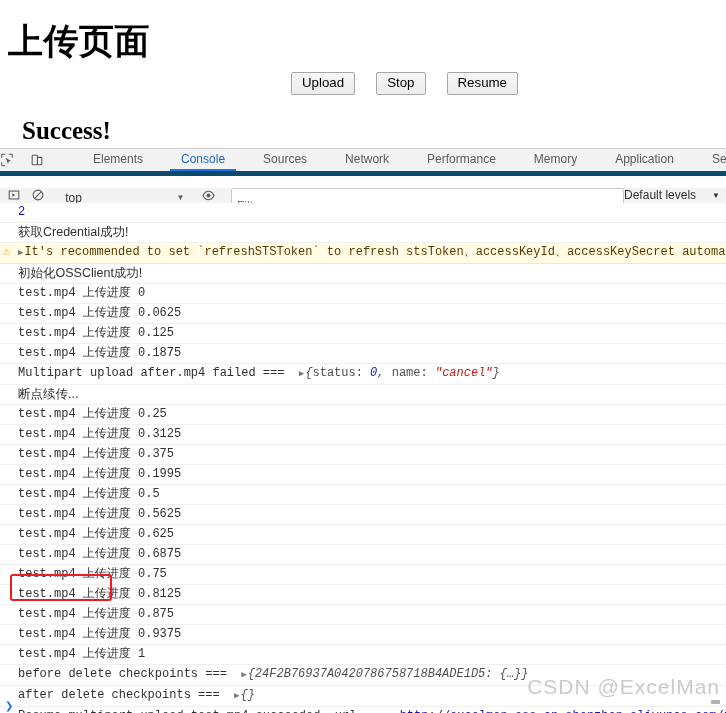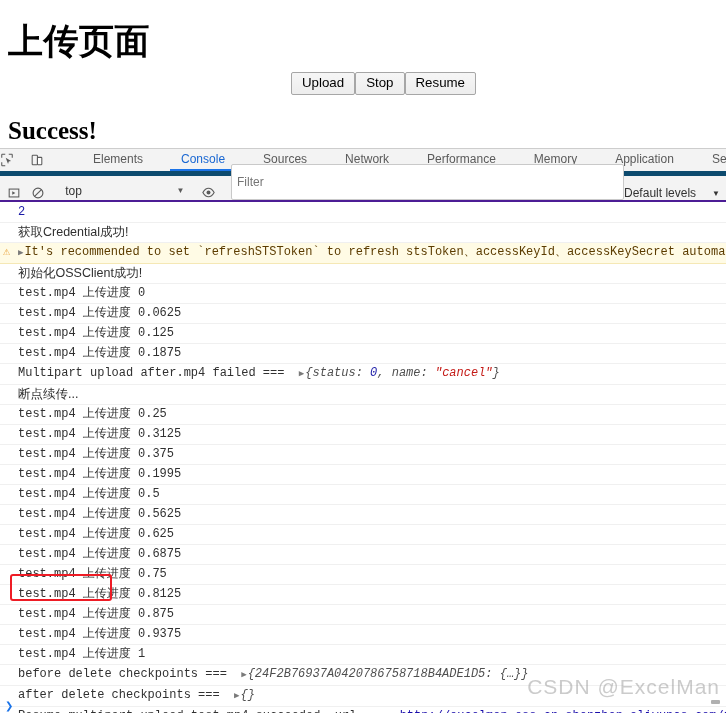--- a/index.html
+++ b/index.html
@@ -54,37 +54,37 @@
     font-size: 13.3px;
     color: #000;
     margin-left: 6px;
     font-family: "Liberation Sans", sans-serif;
   }
   .action-buttons {
     position: absolute;
     left: 283px;
     top: 0;
     display: flex;
-    gap: 0;
+    gap: 21px;
     align-items: center;
   }
   .action-btn {
     font-family: "Liberation Sans", sans-serif;
     font-size: 13.3px;
     color: #000;
     background: linear-gradient(#f6f6f6, #ededed);
     border: 1px solid #a6a6a6;
     border-radius: 2px;
     padding: 2px 10px 3px 10px;
     line-height: 16px;
     cursor: default;
   }
   .success-heading {
     position: absolute;
-    top: 118px; left: 8px;
+    top: 118px; left: 22px;
     font-family: "Liberation Serif", serif;
     font-size: 25px;
     font-weight: bold;
     color: #000;
     margin: 0;
     line-height: 1;
   }
 
   
   #devtools {
@@ -128,24 +128,25 @@
   }
   .dt-tab.active {
     color: #1967d2;
     border-bottom-color: #1a73e8;
     font-weight: normal;
   }
 
   .dt-filterbar {
     height: 26px;
     display: flex;
-    align-items: flex-end;
+    align-items: flex-start;
     background: #f3f3f3;
-    border-bottom: 2px solid #4c1d95;
+    border-bottom: 5px solid #4c1d95;
     padding: 0 2px;
+    margin-top: 12px;
   }
   .ctx-select {
     display: flex;
     align-items: center;
     width: 140px;
     height: 19px;
     margin-left: 5px;
     font-size: 12px;
     color: #333;
     padding: 0 4px;
@@ -223,21 +224,21 @@
   .num-val { color: #1a1aa6; }
   .expand-tri {
     color: #7a7a7a;
     font-size: 9px;
     margin-right: 1px;
   }
   .obj-italic {
     font-style: italic;
     color: #4f4f4f;
   }
-  .obj-key { font-style: italic; color: #4f4f4f; }
+  .obj-key { color: #4f4f4f; }
   .str-val { color: #c41a16; font-style: italic; }
   .num-blue { color: #1a1aa6; font-style: italic; }
   .link-url {
     color: #1a0dab;
     text-decoration: underline;
   }
   
   .redbox {
     position: absolute;
     left: 10px; top: 371px;

